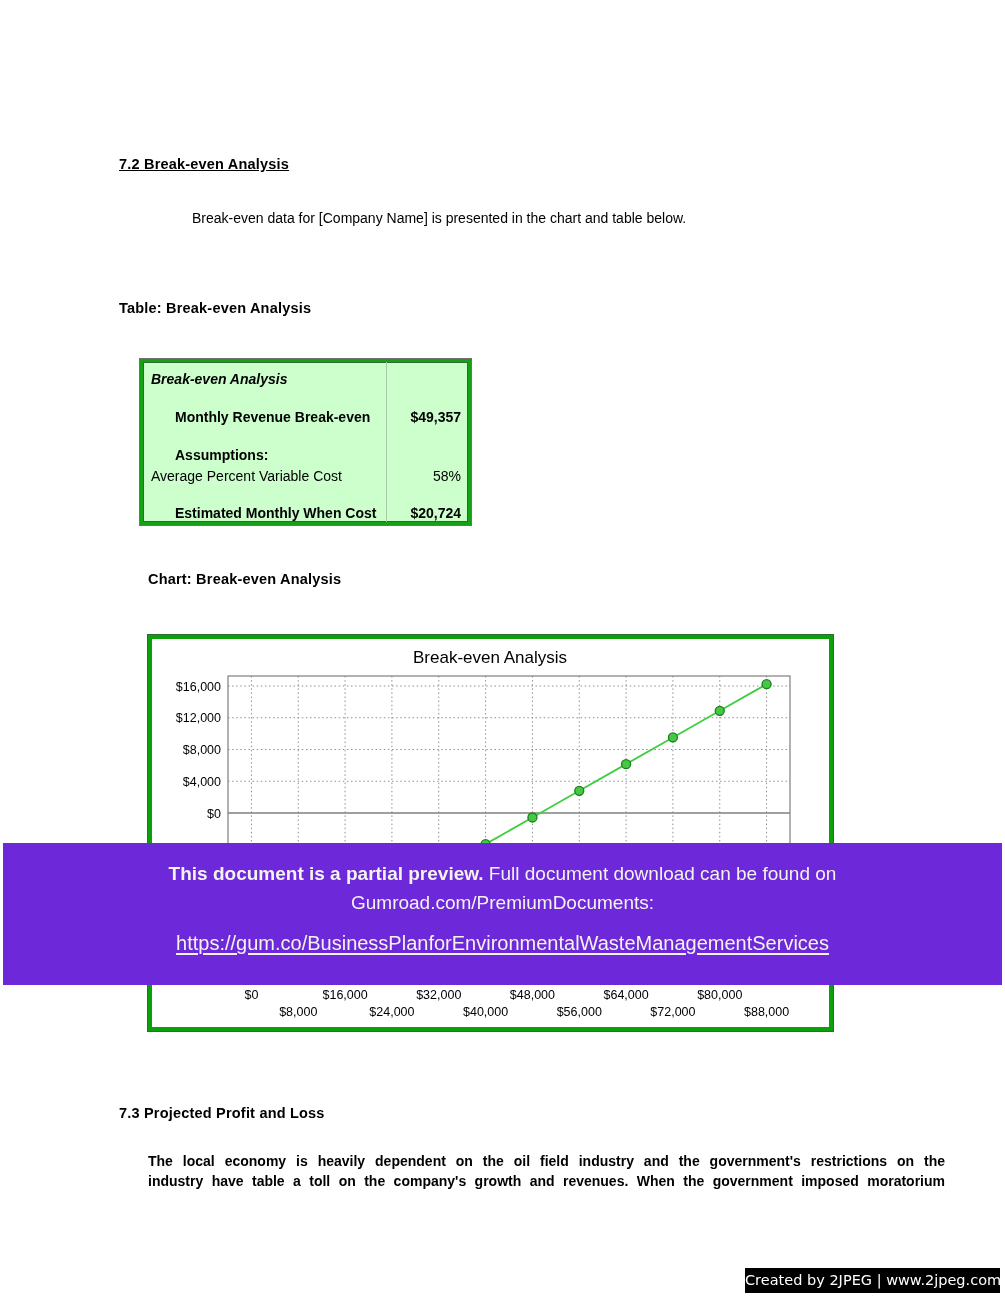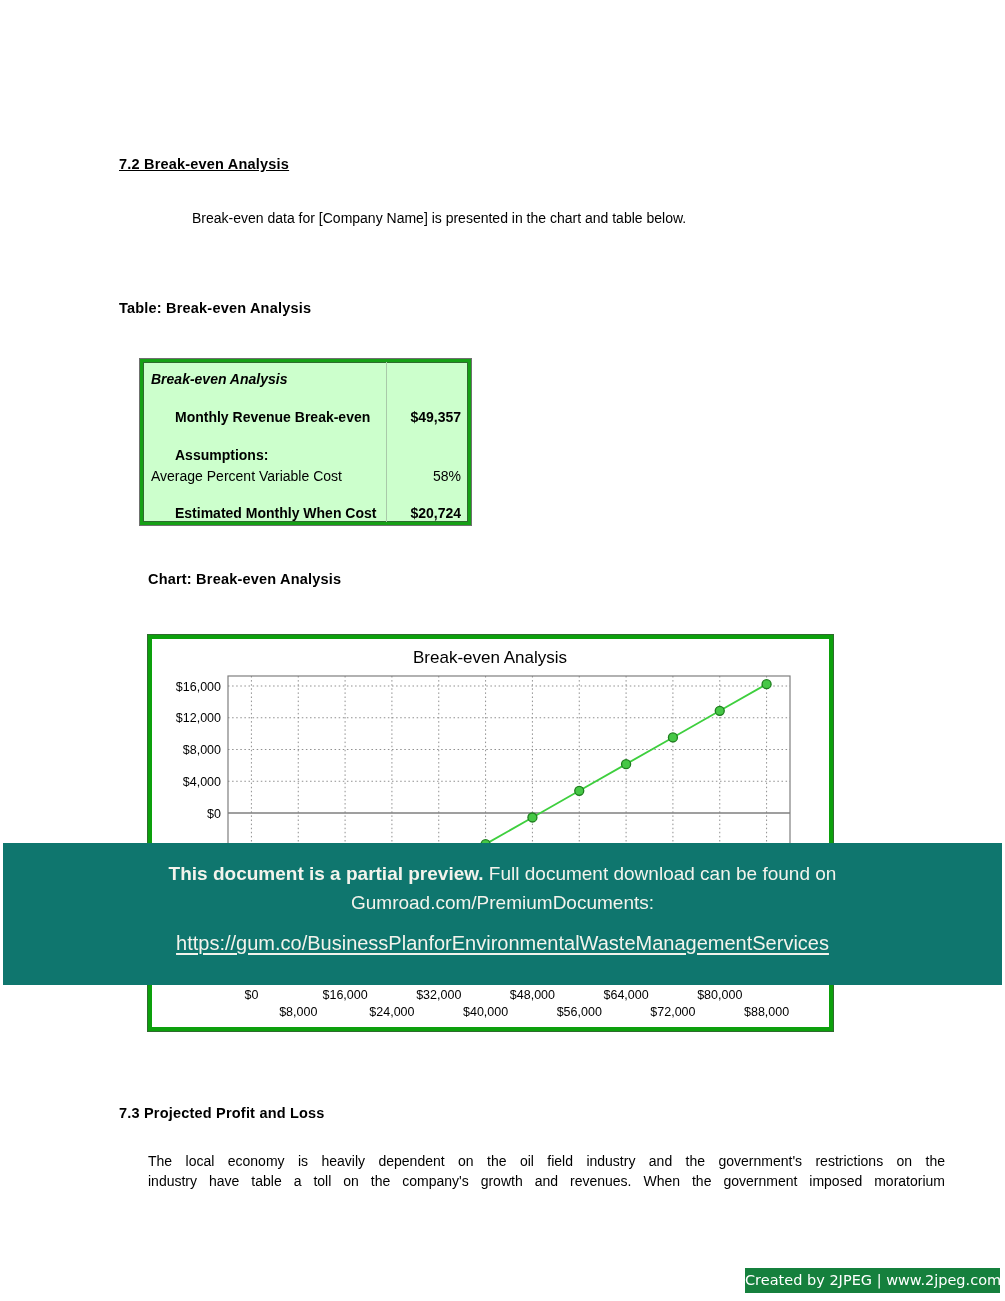--- a/index.html
+++ b/index.html
@@ -42,37 +42,37 @@
   .grid  { stroke:#8f8f8f; stroke-width:1; stroke-dasharray:1.5 2.6; }
   .frame { fill:none; stroke:#7f7f7f; stroke-width:1.2; }
   .zero  { stroke:#7f7f7f; stroke-width:1.4; }
   .ylab  { font-size:12.5px; text-anchor:end; }
   .xlab  { font-size:12.5px; text-anchor:middle; }
   .ctitle{ font-size:17px; text-anchor:middle; }
 
   
   .preview-banner {
     left:3px; top:843px; width:999px; height:142px;
-    background:#0f766e; color:#f3f3ec;
+    background:#6d28d9; color:#f3f3ec;
     padding-top:16px; text-align:center; z-index:10;
   }
   .pb-text { font-size:19px; line-height:29px; max-width:835px; margin:0 auto; }
   .pb-link {
     display:block; margin-top:15px; font-size:20px;
     color:#f3f3ec; text-decoration:underline; text-underline-offset:3px;
   }
 
   
   .jline { font-size:14px; line-height:19.5px; text-align:justify; text-align-last:justify; }
   .jline-last { font-size:14px; line-height:19.5px; text-align:left; }
 
   
   .footer-credit {
     left:745px; top:1268px; width:255px; height:25px;
-    background:#15803d; color:#ffffff;
+    background:#000000; color:#ffffff;
     font-family:"DejaVu Sans", sans-serif; font-size:14.5px;
     text-align:center; line-height:25px; white-space:nowrap;
   }
 </style>
 </head>
 <body>
 
 <div class="abs sec-heading" style="left:119px; top:156px;text-decoration:underline;">7.2 Break-even Analysis</div>
 
 <div class="abs body-text" style="left:148px; top:208px; width:640px;margin-left:44px;">Break-even data for [Company Name] is presented in the chart and table below.</div>
@@ -160,18 +160,18 @@
     </svg>
 </div>
 
 <div class="abs preview-banner">
   <p class="pb-text"><b>This document is a partial preview.</b><span> Full document download can be found on Gumroad.com/PremiumDocuments:</span></p>
   <a class="pb-link" href="#">https://gum.co/BusinessPlanforEnvironmentalWasteManagementServices</a>
 </div>
 
 <div class="abs sec-heading" style="left:119px; top:1105px;">7.3 Projected Profit and Loss</div>
 
-<div class="abs" style="left:148px; top:1152px; width:797px;">
+<div class="abs" style="left:148px; top:1152px; width:797px;font-weight:bold;">
   <div class="jline">The local economy is heavily dependent on the oil field industry and the government's restrictions on the</div>
   <div class="jline">industry have table a toll on the company's growth and revenues. When the government imposed moratorium</div>
 </div>
 
 <div class="abs footer-credit">Created by 2JPEG | www.2jpeg.com</div>
 
 </body></html>

